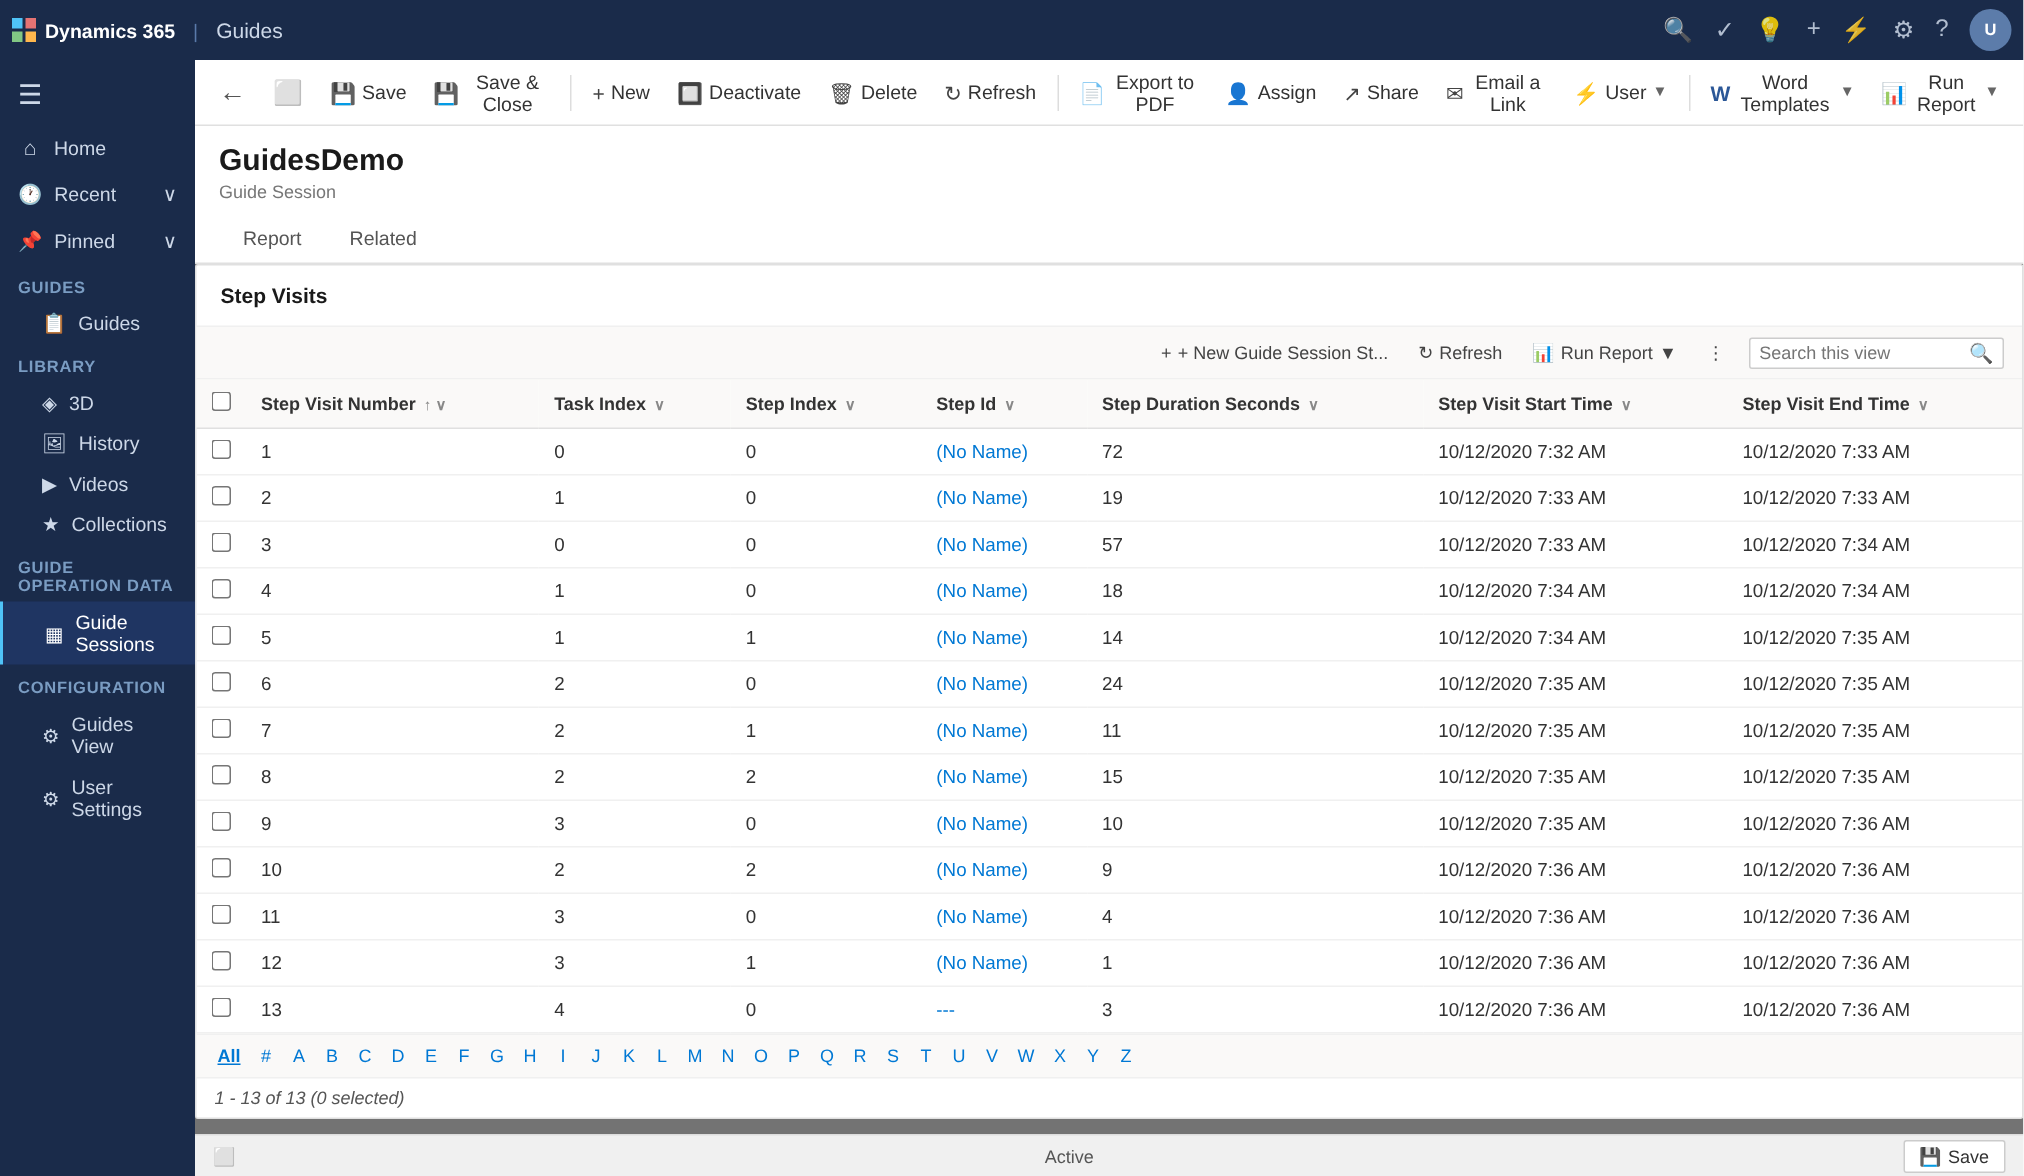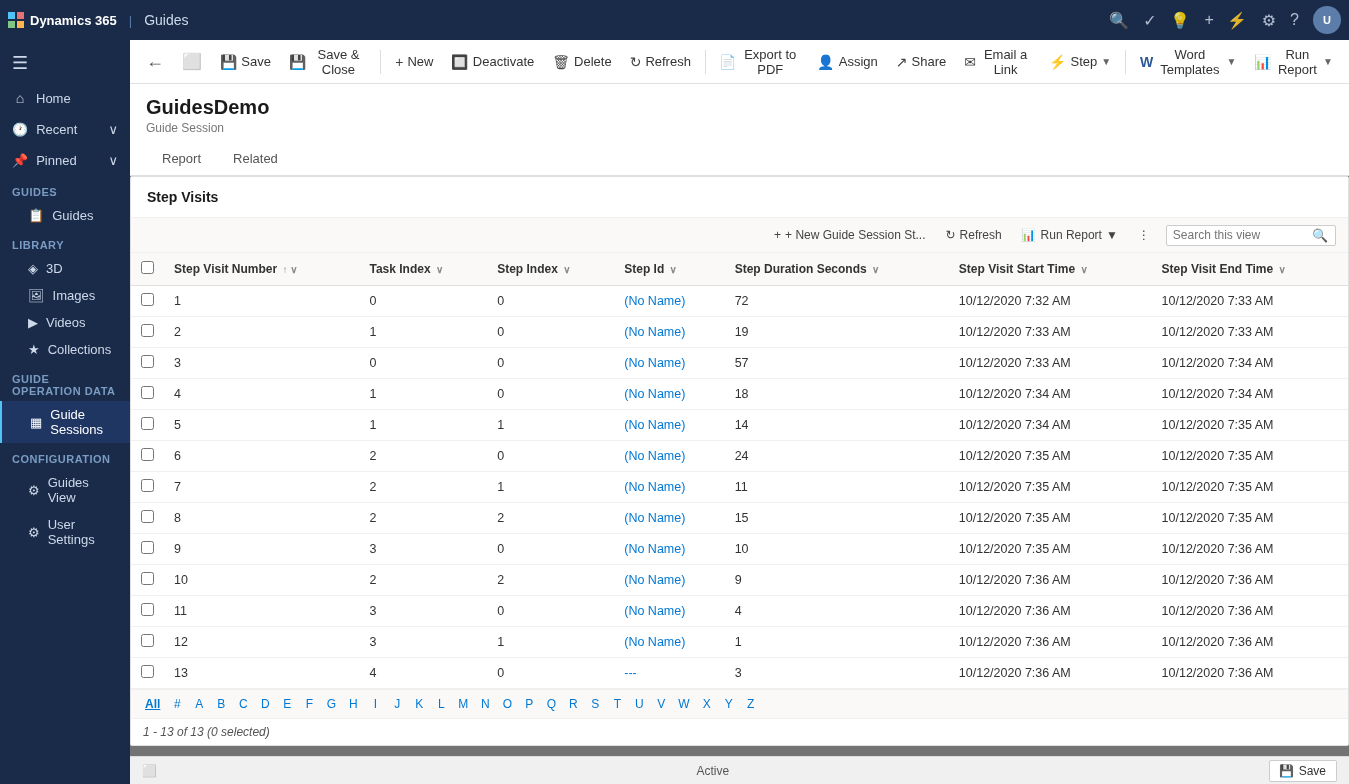--- a/index.html
+++ b/index.html
@@ -230,21 +230,21 @@
       <span>Guides</span>
     </div>
 
     <div class="sidebar-section-label">Library</div>
     <div class="sidebar-sub-item">
       <span>◈</span>
       <span>3D</span>
     </div>
     <div class="sidebar-sub-item">
       <span>🖼</span>
-      <span>Images</span>
+      <span>History</span>
     </div>
     <div class="sidebar-sub-item">
       <span>▶</span>
       <span>Videos</span>
     </div>
     <div class="sidebar-sub-item">
       <span>★</span>
       <span>Collections</span>
     </div>
 
@@ -308,21 +308,21 @@
       <button class="cmd-btn">
         <span class="cmd-btn-icon">↗</span>
         <span>Share</span>
       </button>
       <button class="cmd-btn">
         <span class="cmd-btn-icon">✉</span>
         <span>Email a Link</span>
       </button>
       <button class="cmd-btn">
         <span class="cmd-btn-icon">⚡</span>
-        <span>Step</span>
+        <span>User</span>
         <span class="cmd-btn-dropdown">▼</span>
       </button>
       <div class="cmd-separator"></div>
       <button class="cmd-btn">
         <span class="cmd-btn-icon" style="font-weight:700;color:#2b5797;">W</span>
         <span>Word Templates</span>
         <span class="cmd-btn-dropdown">▼</span>
       </button>
       <button class="cmd-btn">
         <span class="cmd-btn-icon">📊</span>

